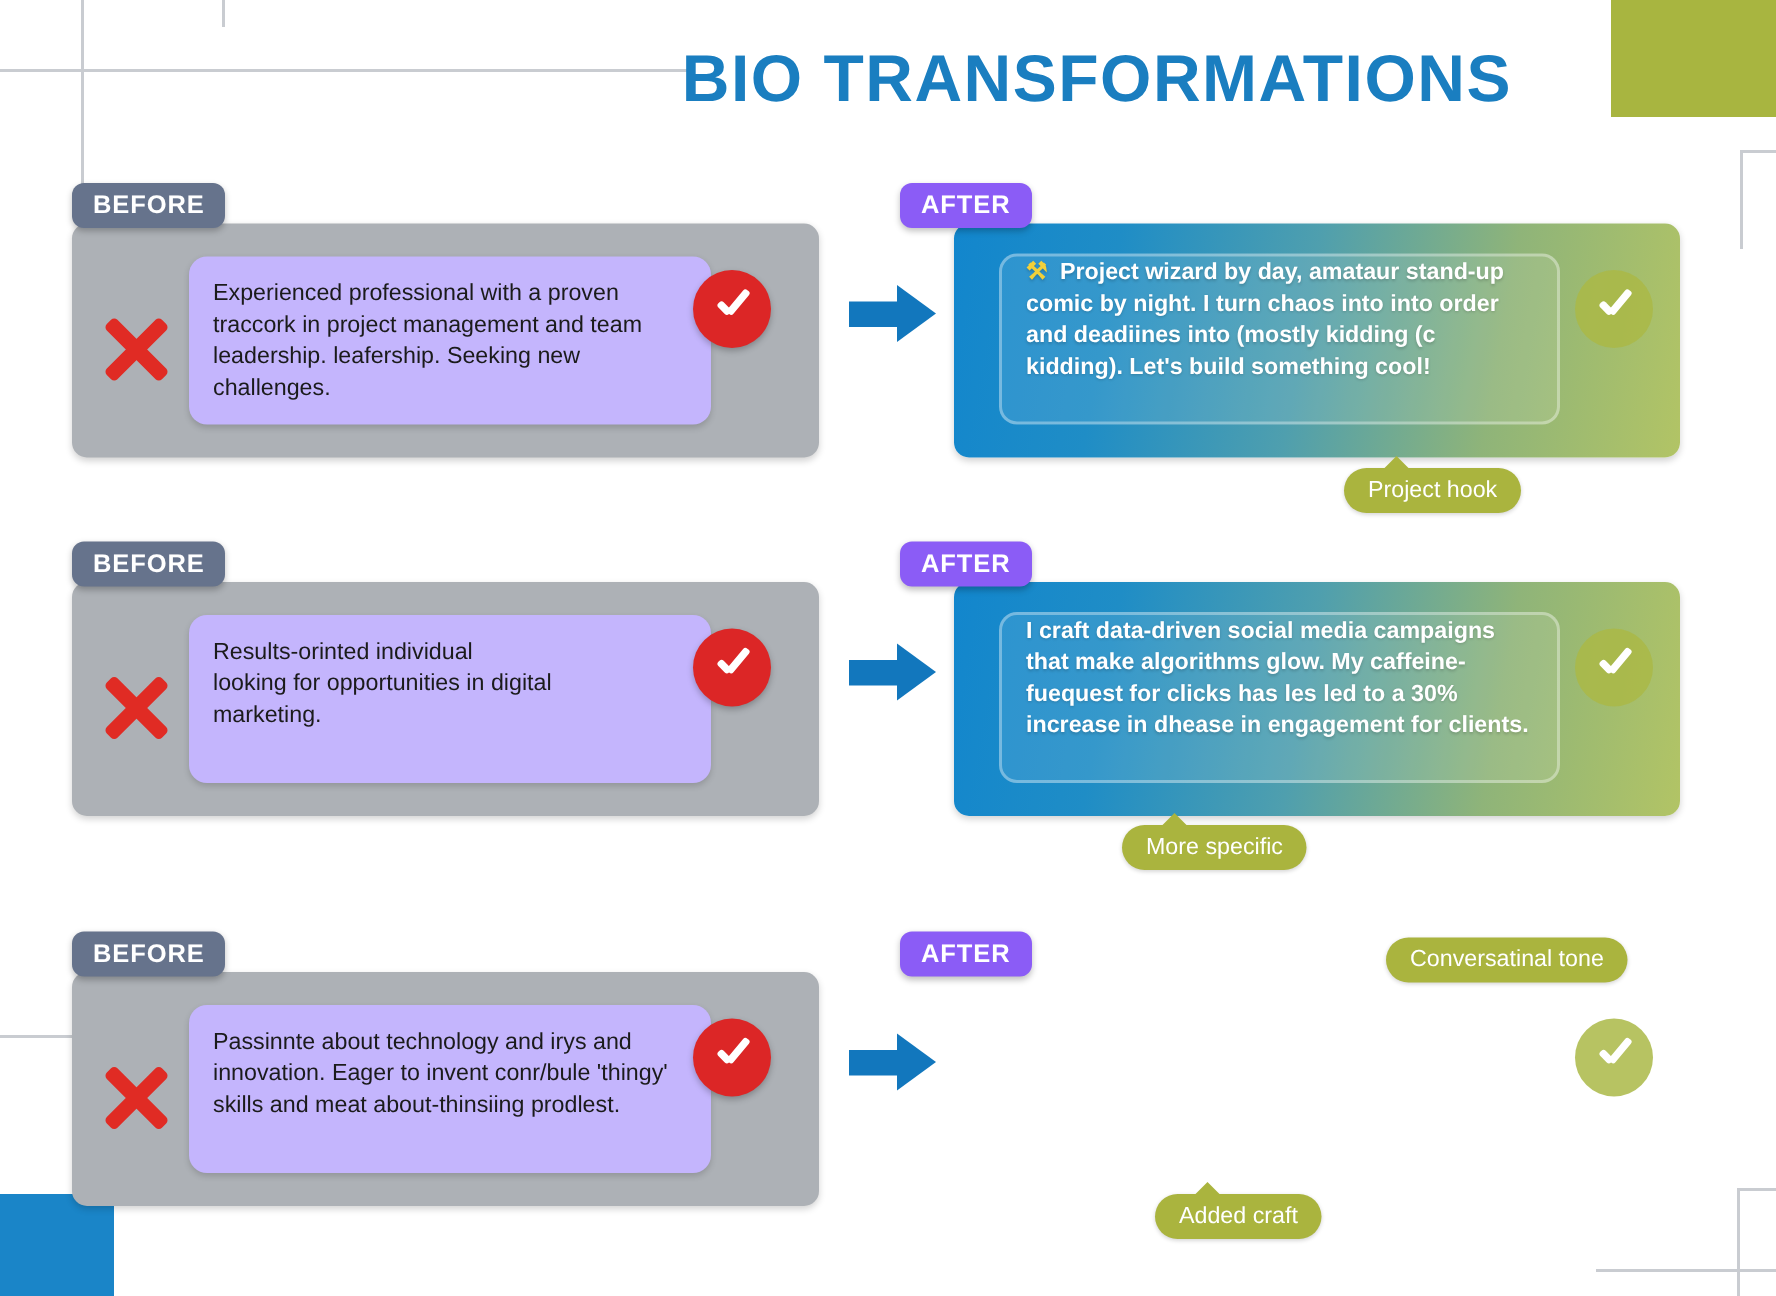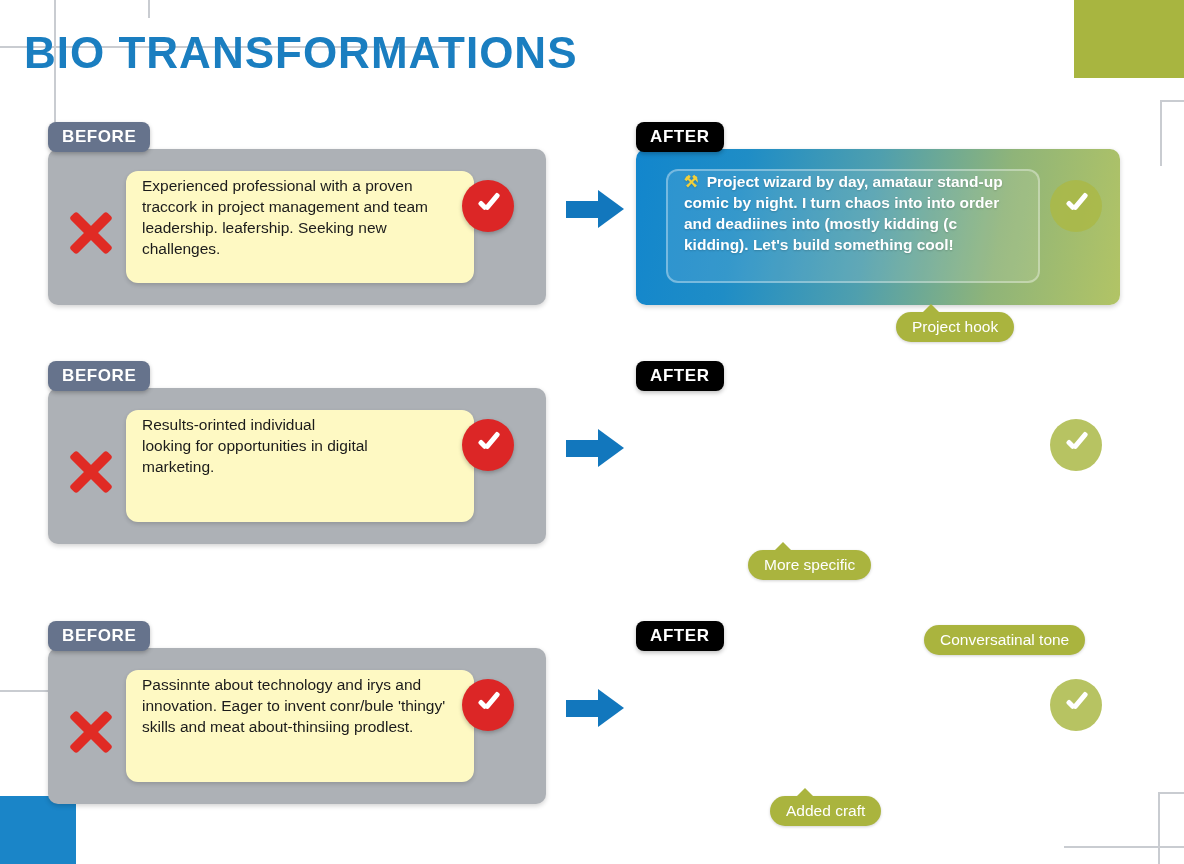--- a/index.html
+++ b/index.html
@@ -23,42 +23,41 @@
   #deco-bl-sq{left:0;bottom:0;width:76px;height:68px;background:#1a85c8;}
   #deco-bl-box-v{left:78px;bottom:96px;width:2px;height:78px;background:#c9ccd1;}
   #deco-bl-box-h{left:0;bottom:172px;width:80px;height:2px;background:#c9ccd1;}
   #deco-br-v{right:24px;bottom:0;width:2px;height:72px;background:#c9ccd1;}
   #deco-br-h{right:0;bottom:70px;width:26px;height:2px;background:#c9ccd1;}
   #deco-br-h2{right:0;bottom:16px;width:120px;height:2px;background:#c9ccd1;}
 
   
   #page-title{
     position:absolute;left:0;top:28px;width:1008px;
-    text-align:left;
+    text-align:right;
     font-size:44px;font-weight:bold;letter-spacing:1px;
     color:#1a7ec0;
-    margin-left:24px;
   }
 
   
   .row{position:absolute;left:0;width:1110px;height:240px;}
   #row-0{top:122px;}
   #row-1{top:361px;}
   #row-2{top:621px;}
 
   
   .tab{
     position:absolute;top:0;height:30px;line-height:30px;
     padding:0 14px;border-radius:8px;
     color:#ffffff;font-size:17px;font-weight:bold;letter-spacing:.6px;
     box-shadow:0 2px 4px rgba(0,0,0,.25);
     z-index:4;
   }
   .tab-before{left:48px;background:#66738c;}
-  .tab-after{left:636px;background:#000000;}
+  .tab-after{left:600px;background:#8b5cf6;}
 
   
   .panel{position:absolute;top:27px;height:156px;border-radius:10px;}
   .panel-before{
     left:48px;width:498px;
     background:#adb1b6;
     box-shadow:0 2px 5px rgba(0,0,0,.18);
   }
   .panel-after{
     left:636px;width:484px;
@@ -66,23 +65,23 @@
     box-shadow:0 2px 5px rgba(0,0,0,.18);
   }
 
   
   .bubble{
     position:absolute;border-radius:12px;
     box-sizing:border-box;
   }
   .bubble-before{
     left:78px;top:22px;width:348px;height:112px;
-    background:#fef9c3;
+    background:#c4b5fd;
     box-shadow:0 2px 4px rgba(0,0,0,.16);
-    padding:4px 16px;
+    padding:14px 16px;
   }
   .bubble-after{
     left:30px;top:20px;width:374px;height:114px;
     background:rgba(255,255,255,.10);
     border:2px solid rgba(255,255,255,.35);
     padding:0 16px;
   }
   .bubble-text{
     font-size:15.5px;line-height:21px;color:#1b1b1b;
     white-space:pre-line;
@@ -217,20 +216,25 @@
 
   <div class="check-red">
       <div class="tick"></div>
     </div>
 
   <div class="arrow">
     <div class="arrow-stem"></div>
       <div class="arrow-head"></div>
   </div>
 
+  <div class="panel panel-after">
+    <div class="bubble bubble-after">
+      <div class="bubble-text">I craft data-driven social media campaigns that make algorithms glow. My caffeine-fuequest for clicks has les led to a 30% increase in dhease in engagement for clients.</div>
+    </div>
+  </div>
 
   <div class="check-olive">
       <div class="tick"></div>
     </div>
 
   <div class="pill" style="left:748px;top:189px;">
     <span class="tail"></span><span>More specific</span>
   </div>
 </div>
 

